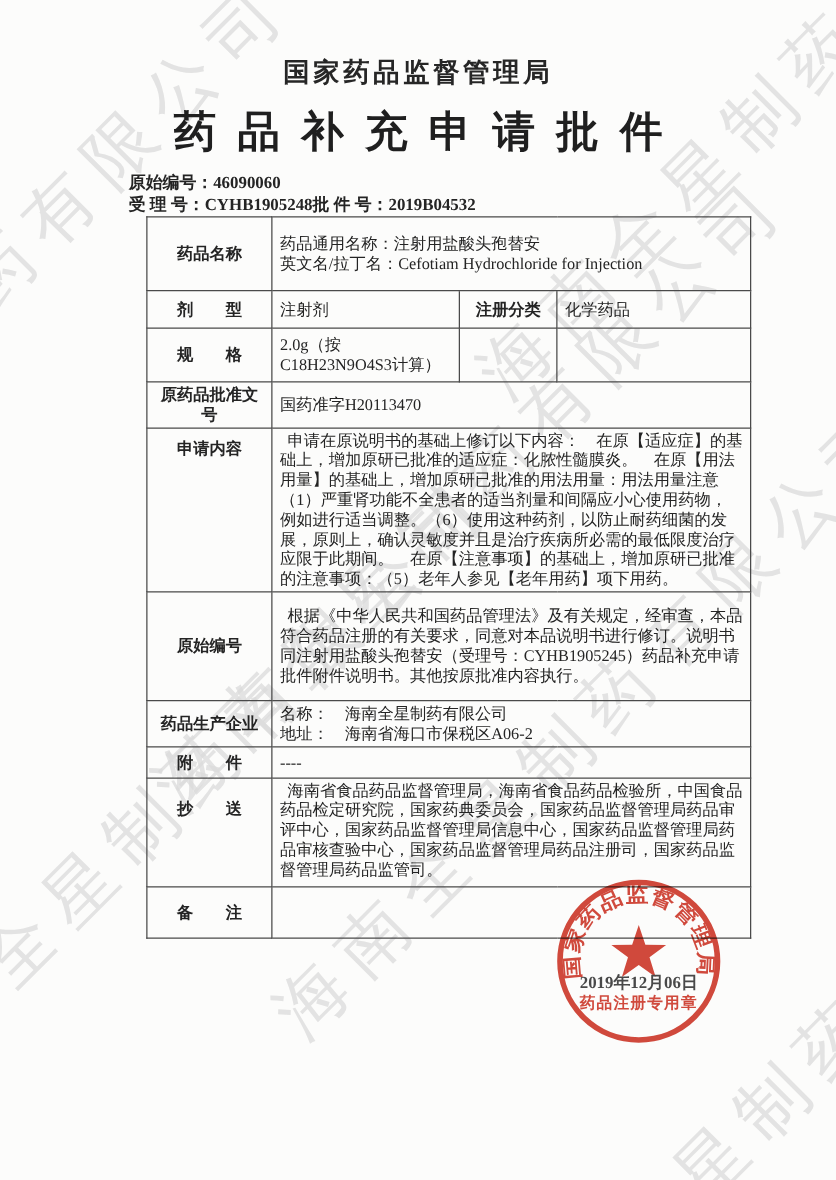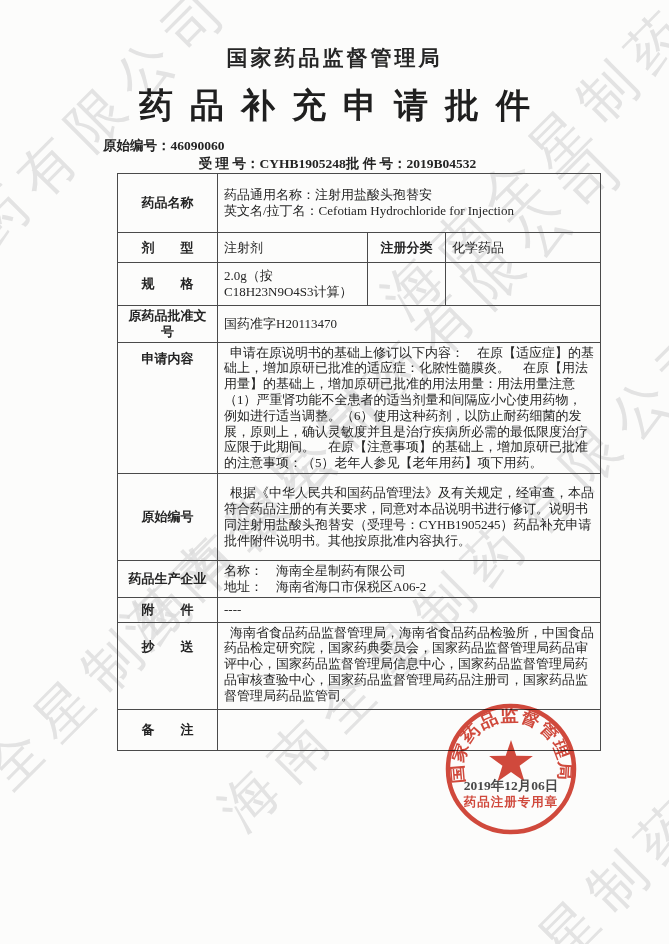--- a/index.html
+++ b/index.html
@@ -37,21 +37,21 @@
   .doc-title {
     margin:11px 0 0; font-size:34px; font-weight:600;
     letter-spacing:17px; text-indent:17px; color:#1f1f1f;
   }
 
   
   .meta {
     width:469px; margin:9px 0 0 103px;
     font-size:13.5px; font-weight:700; line-height:16px; color:#242424;
   }
-  .meta-row2 { display:flex; justify-content:center; margin-top:2px; }
+  .meta-row2 { display:flex; justify-content:flex-start; margin-top:2px; }
 
   
   table.approval {
     margin:1px 0 0 117px; width:483px;
     border-collapse:collapse; table-layout:fixed;
   }
   table.approval td {
     border:1px solid #4a4a4a; font-size:13px; line-height:15.8px;
     padding:2px 6px; vertical-align:middle; color:#242424;
     overflow:hidden;

